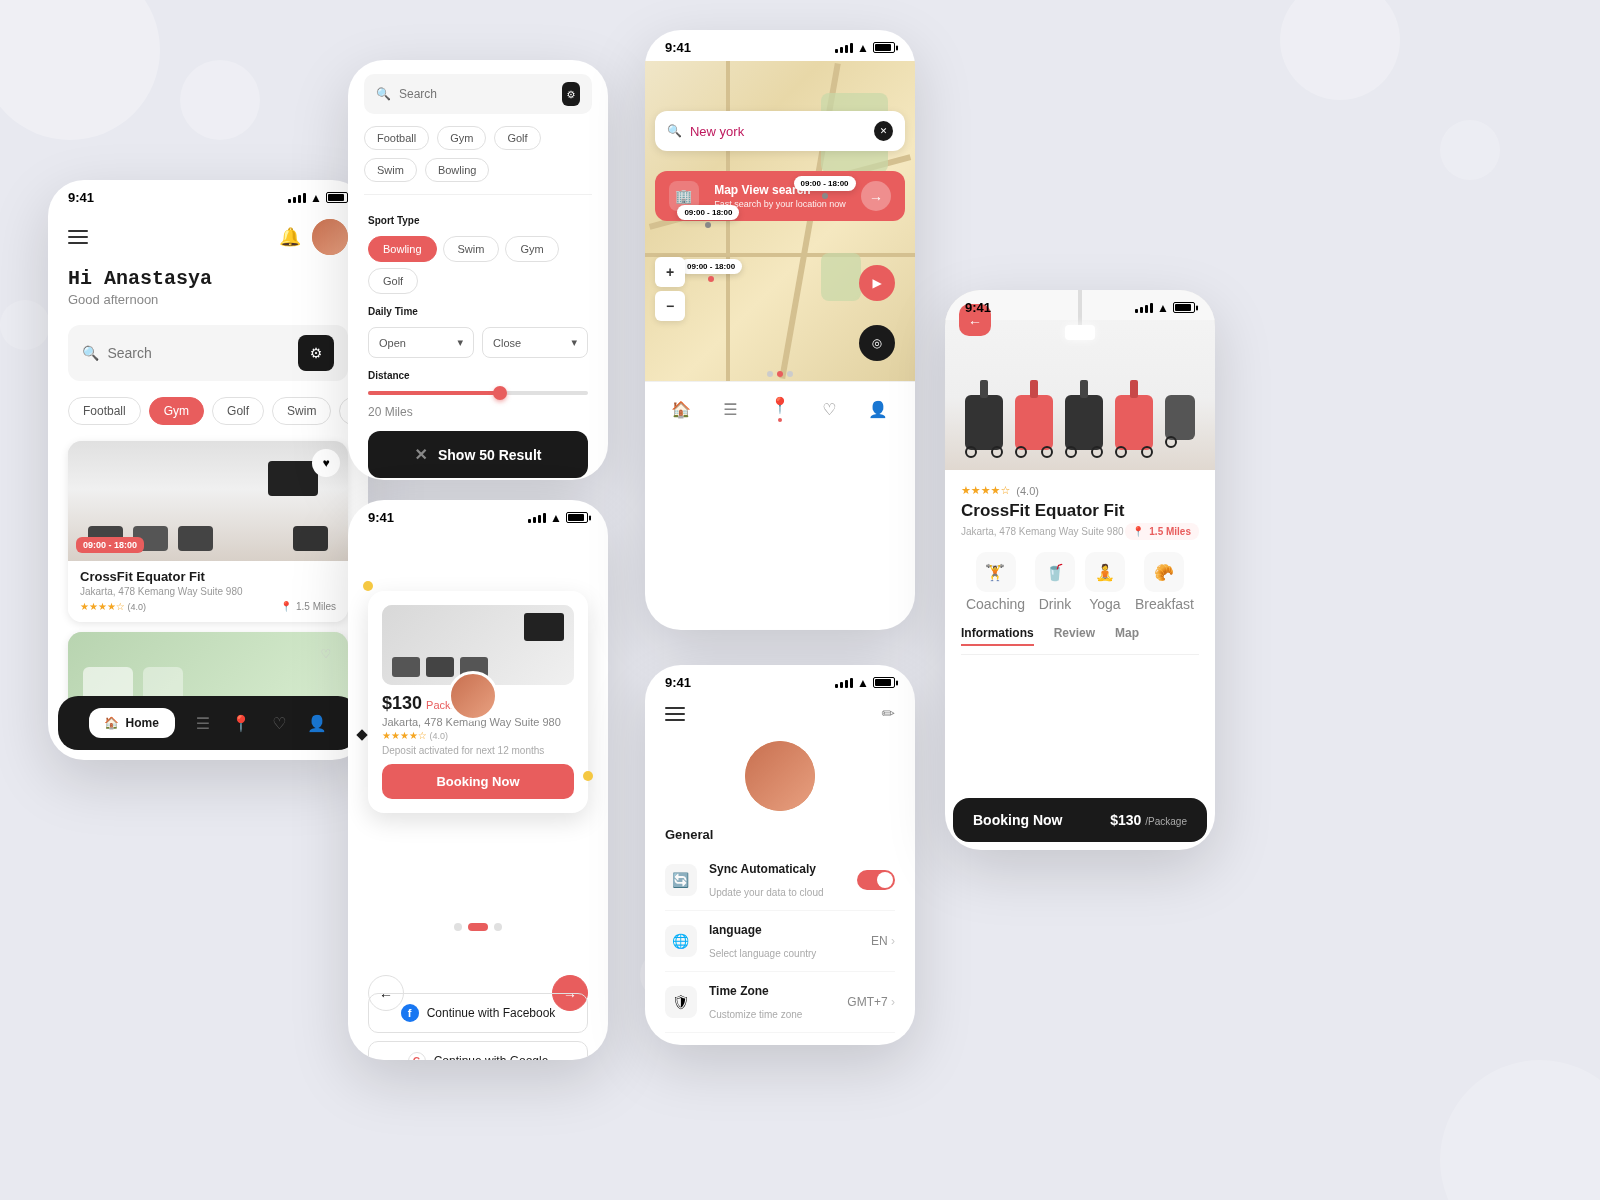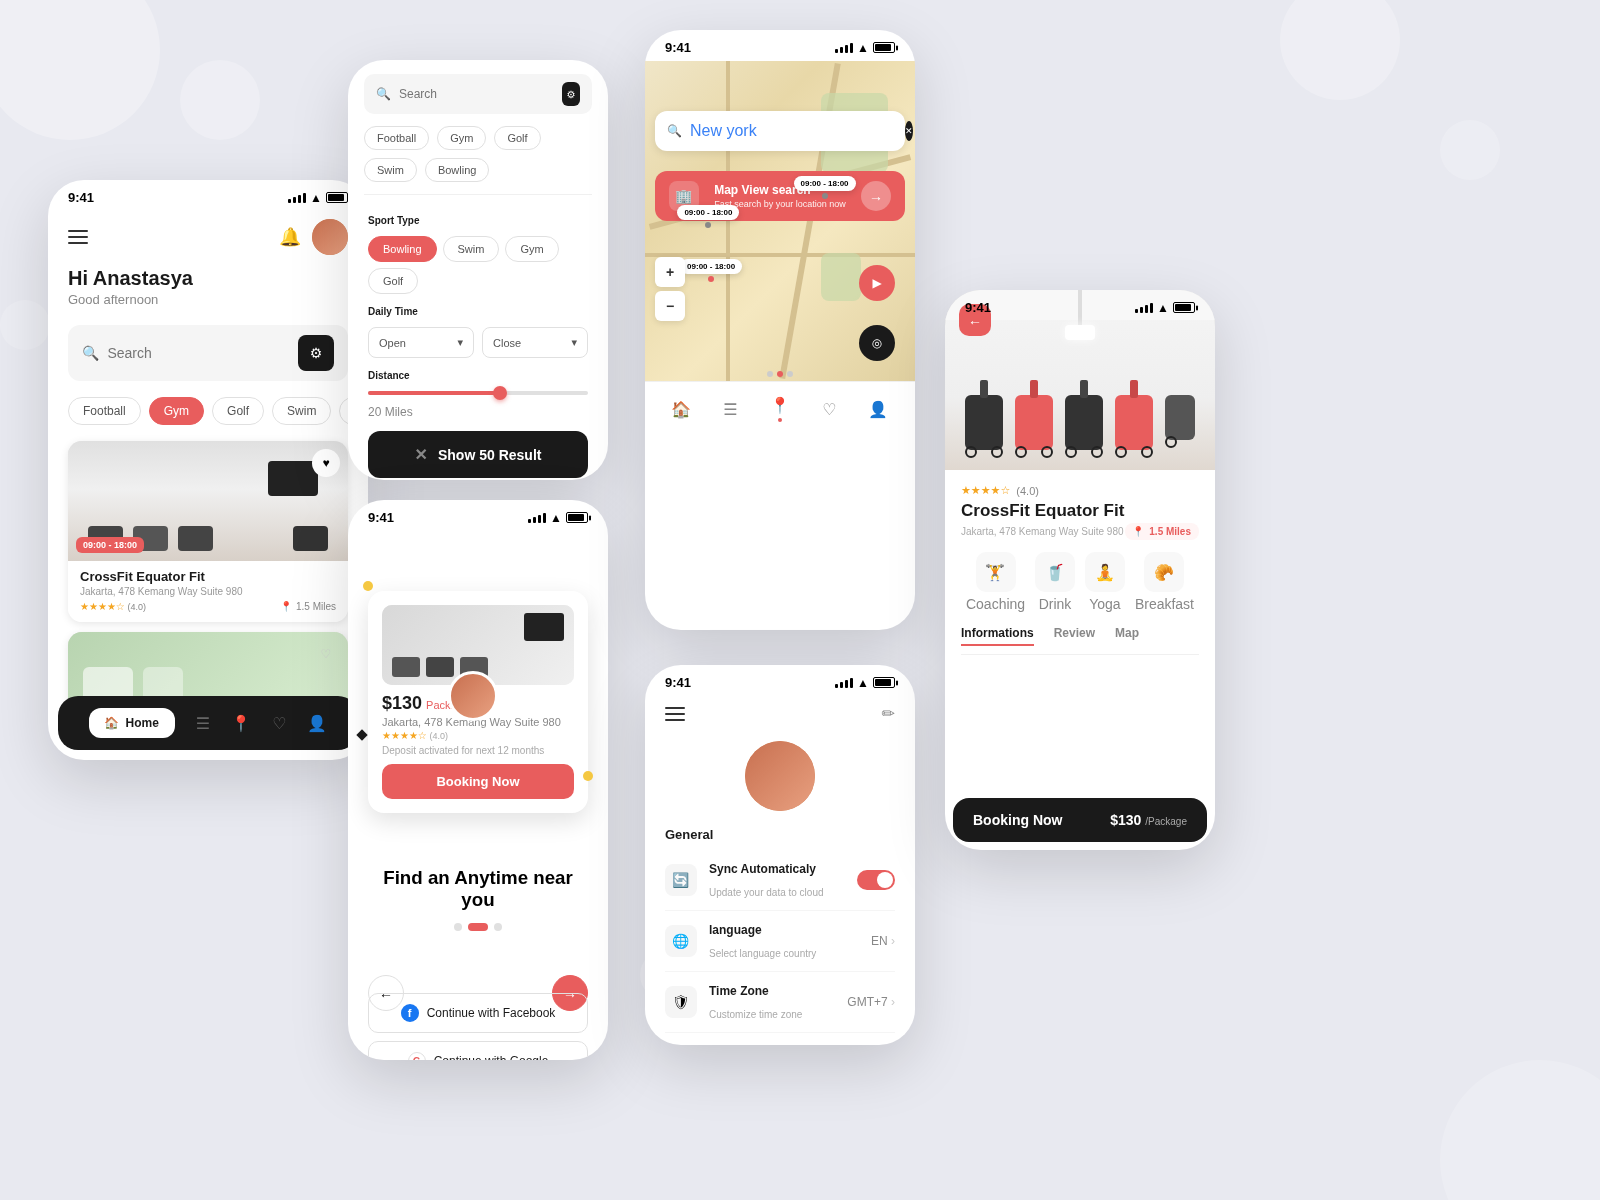--- a/index.html
+++ b/index.html
@@ -64,21 +64,21 @@
       left: 48px;
       top: 180px;
     }
     .phone1-header { display: flex; justify-content: space-between; align-items: center; padding: 8px 20px; }
     .hamburger { display: flex; flex-direction: column; gap: 4px; cursor: pointer; }
     .hamburger span { width: 20px; height: 2px; background: #333; border-radius: 2px; }
     .header-icons { display: flex; gap: 10px; align-items: center; }
     .avatar-sm { width: 36px; height: 36px; border-radius: 50%; background: #d4845a; overflow: hidden; }
     .bell-icon { font-size: 18px; }
     .greeting { padding: 4px 20px 10px; }
-    .greeting h2 { font-size: 20px; font-weight: 700; color: #1a1a1a; }
+    .greeting h2 { font-size: 20px; font-weight: 700; color: #1a1a1a; font-family: Liberation Mono, monospace; }
     .greeting p { font-size: 13px; color: #888; margin-top: 2px; }
     .search-bar {
       display: flex; align-items: center; gap: 8px;
       margin: 8px 20px; padding: 10px 14px;
       background: #f5f5f5; border-radius: 12px;
     }
     .search-bar input { border: none; background: none; font-size: 14px; color: #999; outline: none; flex: 1; }
     .filter-btn {
       width: 36px; height: 36px; background: #1a1a1a; border-radius: 8px;
       display: flex; align-items: center; justify-content: center; color: #fff; font-size: 14px;
@@ -251,21 +251,21 @@
     .compass {
       position: absolute; right: 20px; bottom: 20px;
       width: 36px; height: 36px; background: #1a1a1a; border-radius: 50%;
       display: flex; align-items: center; justify-content: center; color: #fff; font-size: 12px;
     }
     .map-search-bar {
       position: absolute; top: 50px; left: 10px; right: 10px;
       background: #fff; border-radius: 12px; padding: 10px 12px;
       display: flex; align-items: center; gap: 8px; box-shadow: 0 2px 8px rgba(0,0,0,0.1);
     }
-    .map-search-bar input { border: none; background: none; font-size: 16px; outline: none; flex: 1; color: #3b82f6; }
+    .map-search-bar input { border: none; background: none; font-size: 13px; outline: none; flex: 1; color: #be185d; }
     .map-view-banner {
       position: absolute; top: 110px; left: 10px; right: 10px;
       background: #e85d5d; border-radius: 12px; padding: 10px 14px;
       display: flex; align-items: center; justify-content: space-between; color: #fff;
     }
     .banner-text h4 { font-size: 12px; font-weight: 700; }
     .banner-text p { font-size: 9px; opacity: 0.9; margin-top: 2px; }
     .banner-arrow {
       width: 30px; height: 30px; background: rgba(255,255,255,0.3); border-radius: 50%;
       display: flex; align-items: center; justify-content: center; font-size: 14px;
@@ -568,21 +568,20 @@
         <div class="booking-desc">Deposit activated for next 12 months</div>
         <button class="booking-now-btn">Booking Now</button>
       </div>
     </div>
 
     <div class="yellow-dot" style="top:50px;left:15px;"></div>
     <div class="yellow-dot" style="top:240px;right:15px;"></div>
     <div class="diamond" style="top:200px;left:10px;"></div>
 
     <div class="onboarding-text">
-      <h3>Find an Anytime near you</h3>
       <div class="onboarding-dots">
         <div class="dot"></div>
         <div class="dot active"></div>
         <div class="dot"></div>
       </div>
     </div>
 
     <div class="onboarding-nav">
       <div class="nav-arrow">←</div>
       <div class="nav-arrow next">→</div>

